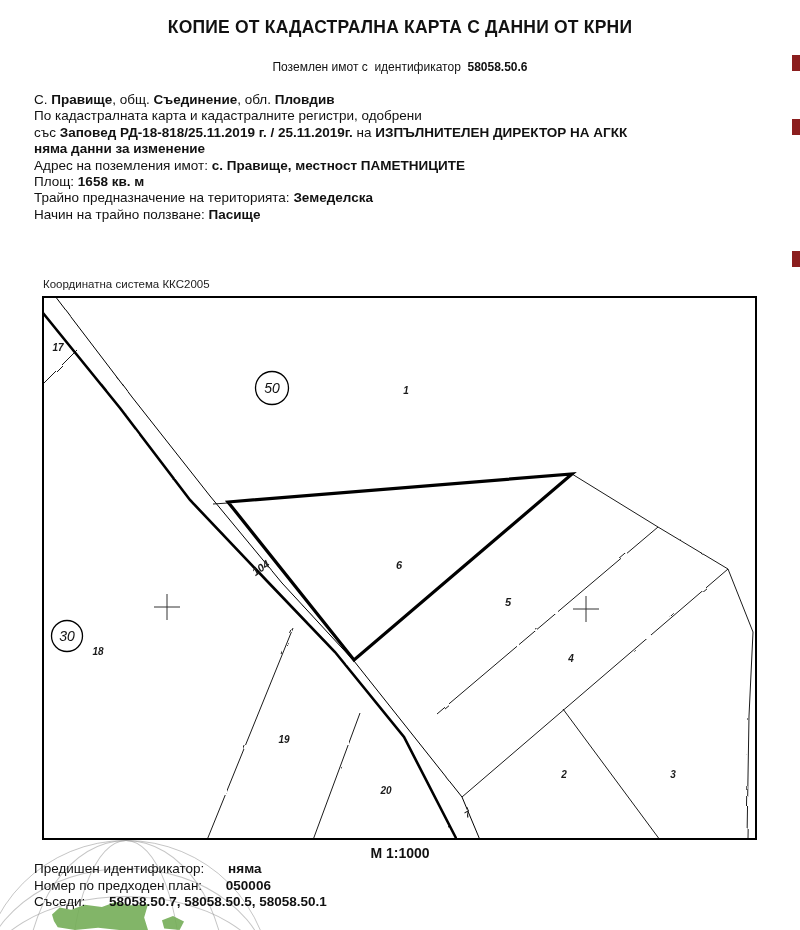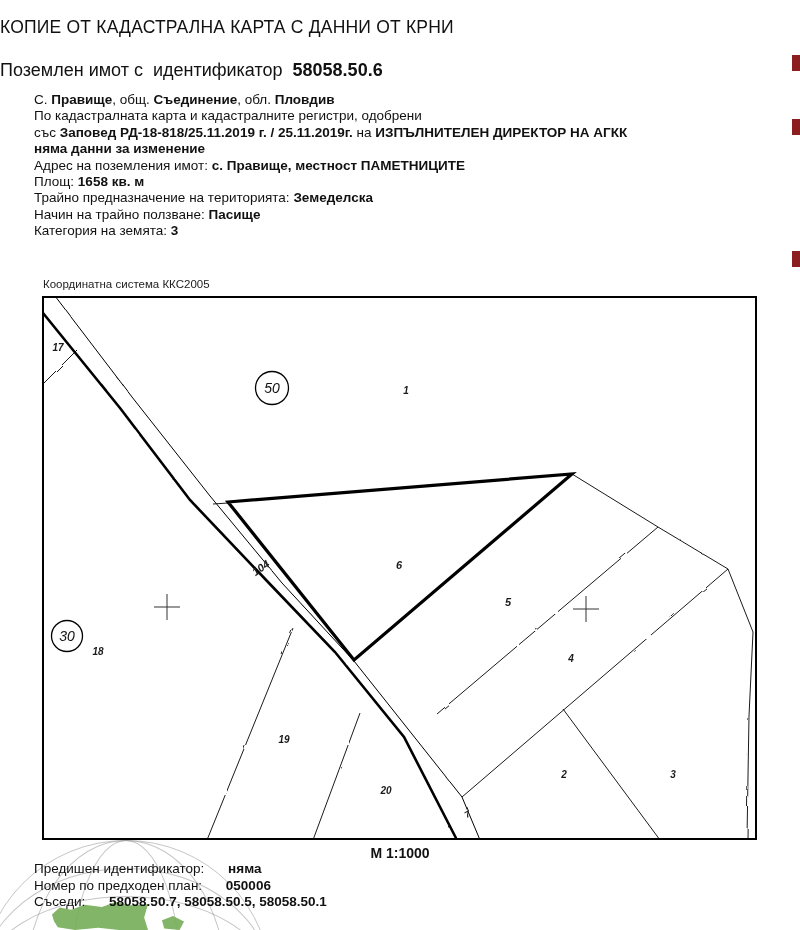--- a/index.html
+++ b/index.html
@@ -1,21 +1,21 @@
 <!DOCTYPE html>
 <html><head>
 <meta charset="utf-8">
 <style>
   html,body{margin:0;padding:0;background:#fff;width:800px;height:930px;overflow:hidden;
     font-family:"Liberation Sans",sans-serif;color:#111;}
   .page{position:relative;width:800px;height:930px;background:#ffffff;}
-  .doc-title{position:absolute;top:17px;left:0;width:800px;
-    font-size:17.5px;font-weight:normal;letter-spacing:.2px;}
-  .subtitle{position:absolute;top:60px;left:0;width:800px;
-    font-size:18px;white-space:pre;}
+  .doc-title{position:absolute;top:17px;left:0;width:800px;text-align:center;
+    font-size:17.5px;font-weight:bold;letter-spacing:.2px;}
+  .subtitle{position:absolute;top:60px;left:0;width:800px;text-align:center;
+    font-size:12px;white-space:pre;}
   .subtitle b{font-weight:bold;}
   .info{position:absolute;left:34px;top:92px;width:740px;font-size:13.5px;line-height:16.4px;}
   .info .ln{white-space:pre-wrap;}
   .info b{font-weight:bold;}
   .coordsys{position:absolute;left:43px;top:278px;font-size:11.5px;color:#222;}
   .map-wrap{position:absolute;left:42px;top:296px;width:715px;height:544px;}
   .scale{position:absolute;top:845px;left:0;width:800px;text-align:center;
     font-size:14px;font-weight:bold;}
   .footer{position:absolute;left:34px;top:861px;font-size:13.5px;line-height:16.6px;}
   .footer .ln{white-space:pre-wrap;}
@@ -52,21 +52,20 @@
 
   <div class="info">
     <div class="ln"><span>С. </span><b>Правище</b><span>, общ. </span><b>Съединение</b><span>, обл. </span><b>Пловдив</b></div>
     <div class="ln">По кадастралната карта и кадастралните регистри, одобрени</div>
     <div class="ln"><span>със </span><b>Заповед РД-18-818/25.11.2019 г. / 25.11.2019г.</b><span> на </span><b>ИЗПЪЛНИТЕЛЕН ДИРЕКТОР НА АГКК</b></div>
     <div class="ln"><b>няма данни за изменение</b></div>
     <div class="ln"><span>Адрес на поземления имот: </span><b>с. Правище, местност ПАМЕТНИЦИТЕ</b></div>
     <div class="ln"><span>Площ: </span><b>1658 кв. м</b></div>
     <div class="ln"><span>Трайно предназначение на територията: </span><b>Земеделска</b></div>
     <div class="ln"><span>Начин на трайно ползване: </span><b>Пасище</b></div>
-    <div class="ln"><span>Категория на земята: </span><b>3</b></div>
   </div>
 
   <div class="coordsys">Координатна система ККС2005</div>
 
   <div class="map-wrap">
     <svg width="715" height="544" viewBox="0 0 715 544">
       <defs>
         <filter id="rgh" x="-10%" y="-10%" width="120%" height="120%">
           <feTurbulence type="fractalNoise" baseFrequency="0.09" numOctaves="1" result="n"></feTurbulence>
           <feDisplacementMap in="SourceGraphic" in2="n" scale="2.4"></feDisplacementMap>

